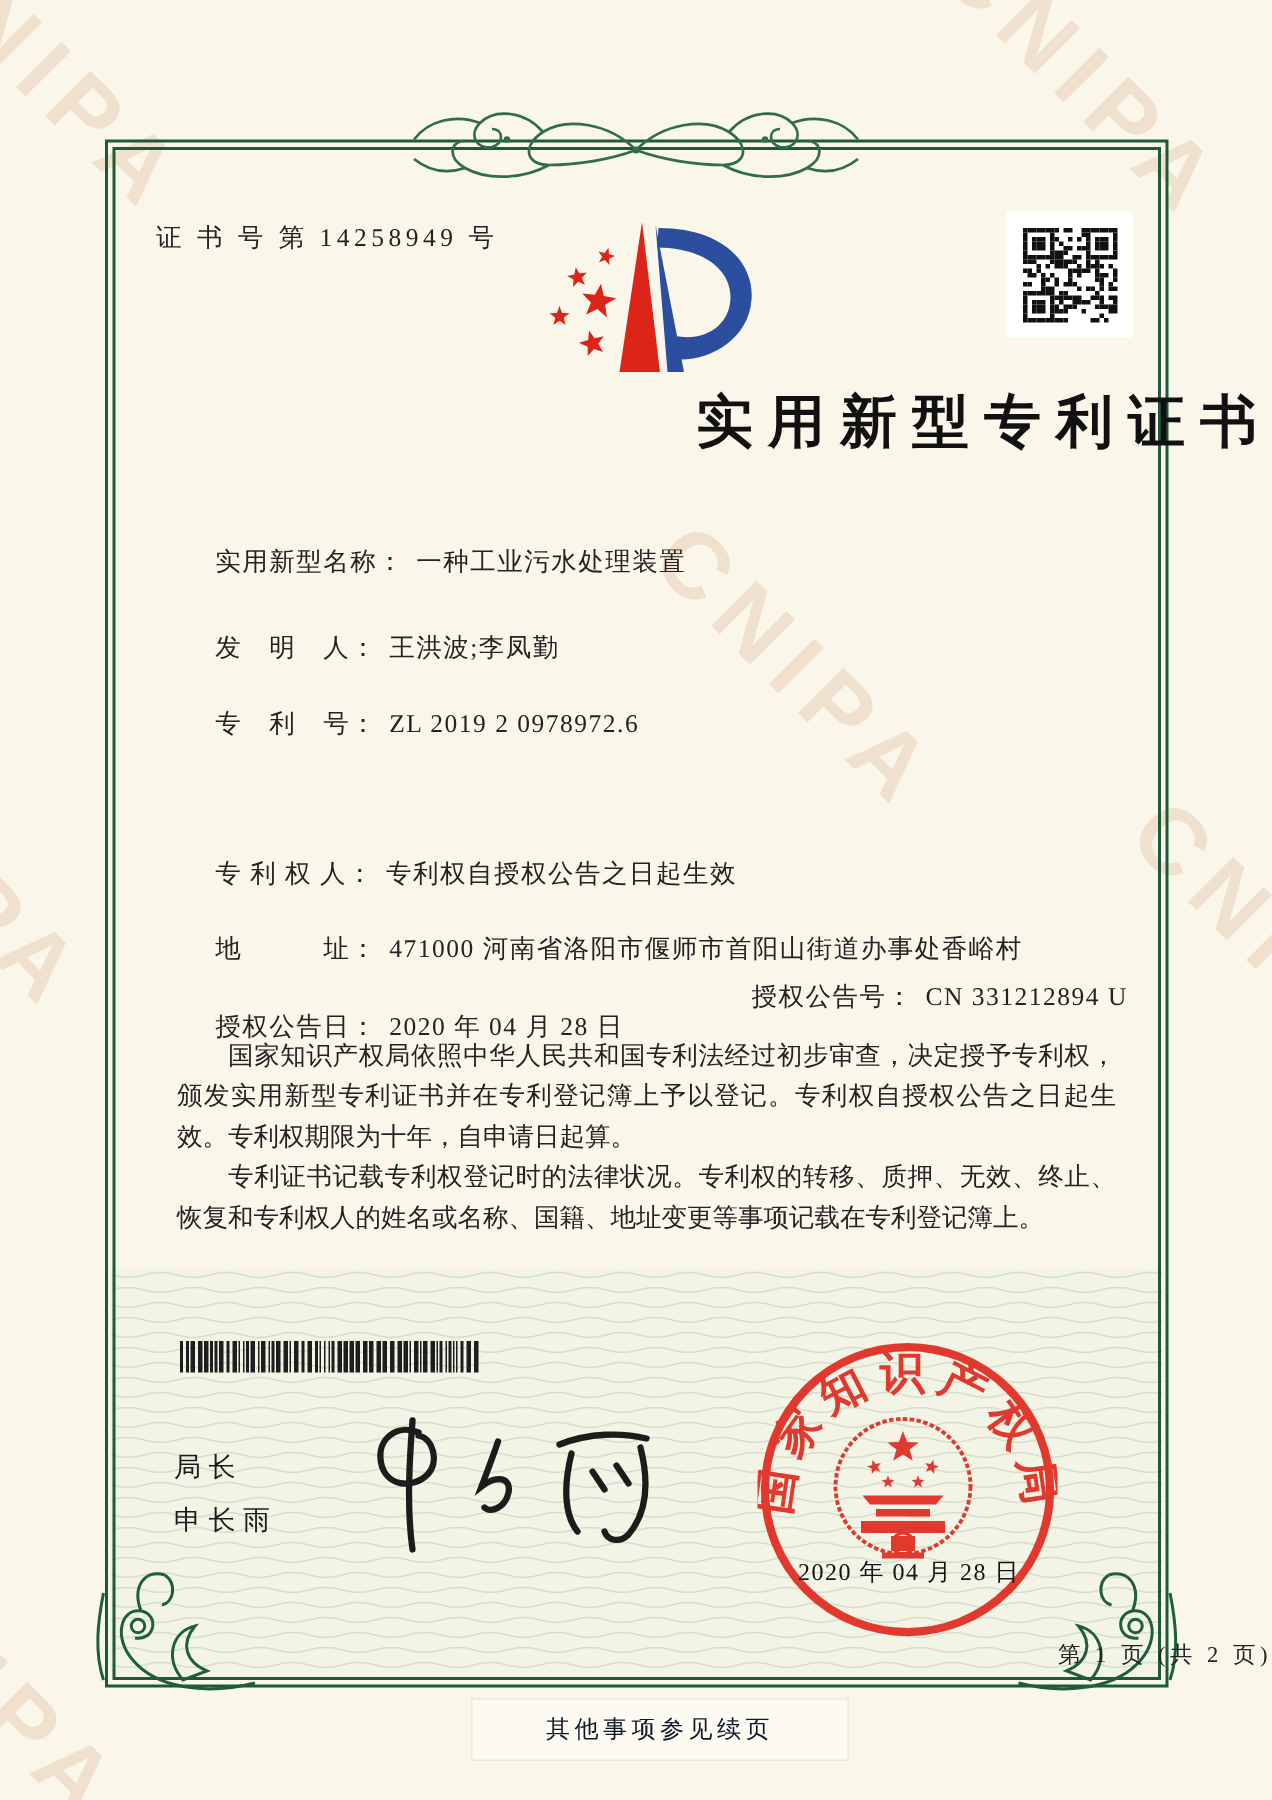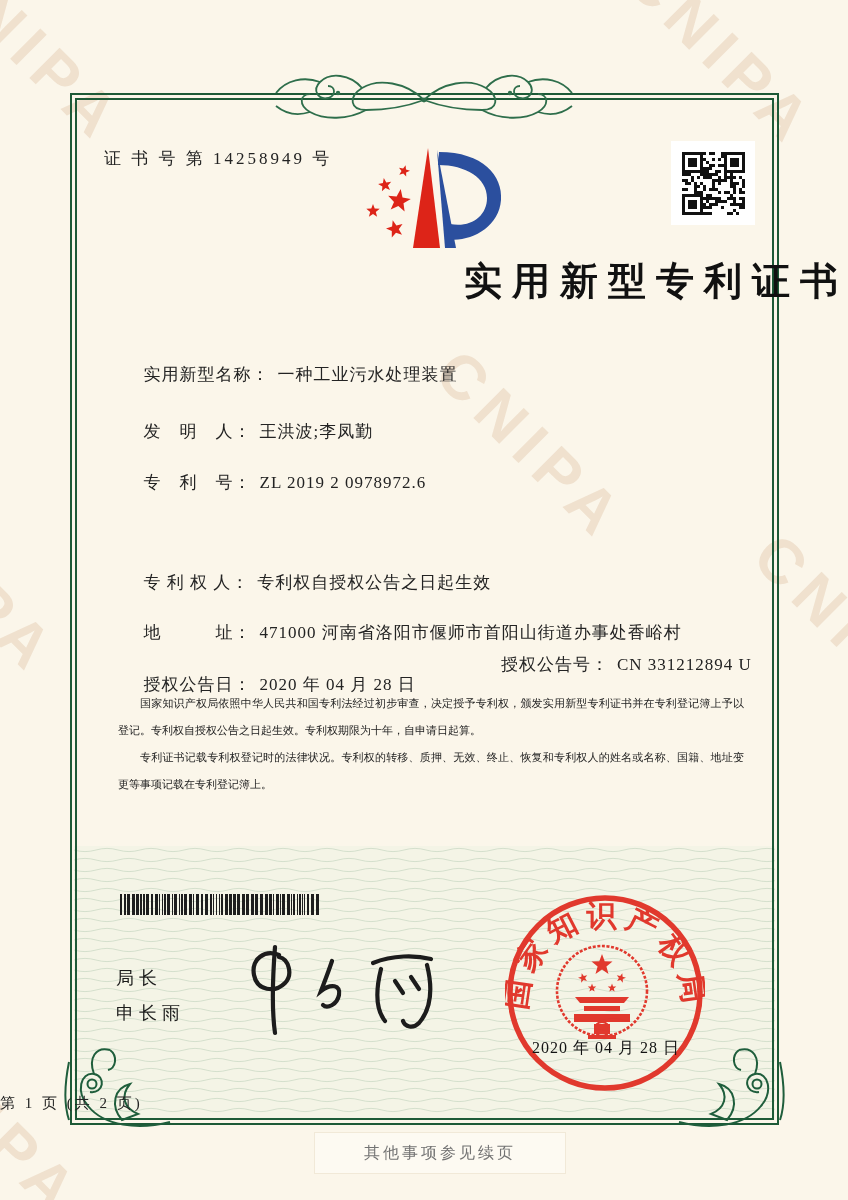--- a/index.html
+++ b/index.html
@@ -33,41 +33,41 @@
   .qcell.on{background:#111;}
 
   .title{position:absolute;left:0;top:256px;width:848px;text-align:right;
          font-size:38px;font-weight:600;letter-spacing:10px;color:#111;}
 
   .frow{position:absolute;left:118px;font-size:17px;white-space:pre;}
   .frow .lab{letter-spacing:1px;}
   .frow .val{margin-left:8px;letter-spacing:1px;}
   .grant2{position:absolute;left:383px;top:0;}
 
-  .paras{position:absolute;left:118px;top:690px;width:626px;font-size:11px;
+  .paras{position:absolute;left:118px;top:690px;width:626px;font-size:17px;
          line-height:27px;text-align:justify;}
   .paras p{margin:0;text-indent:2em;}
 
   .barcode{position:absolute;left:120px;top:894px;height:21px;display:flex;align-items:stretch;}
   .bar{background:#1e1e1e;}
 
   .director{position:absolute;left:116px;font-size:18px;letter-spacing:5px;
             font-family:Liberation Serif, serif;color:#1b1b1b;}
   .sig{position:absolute;left:235px;top:933px;}
 
   .seal{position:absolute;left:505px;top:893px;opacity:.93;z-index:6;}
   .seal-date{position:absolute;left:518px;top:1038px;width:176px;text-align:center;
              font-size:16px;letter-spacing:1px;color:#141414;z-index:7;}
 
-  .page-info{position:absolute;left:0;top:1094px;width:848px;text-align:left;
+  .page-info{position:absolute;left:0;top:1094px;width:848px;text-align:right;
              font-size:15px;letter-spacing:3px;z-index:6;}
   .note-box{position:absolute;left:314px;top:1132px;width:252px;height:42px;
             background:#fdfaf2;border:1px solid #f1e9d8;box-sizing:border-box;
             display:flex;align-items:center;justify-content:center;z-index:6;}
-  .note-box span{font-size:16px;letter-spacing:3px;color:#737373;}
+  .note-box span{font-size:16px;letter-spacing:3px;color:#0f172a;}
 </style>
 </head>
 <body>
 
 <div class="page">
 
   <div class="wm" style="left:-30px;top:-62px">CNIPA</div>
   <div class="wm" style="left:662px;top:-58px">CNIPA</div>
   <div class="wm" style="left:472px;top:336px">CNIPA</div>
   <div class="wm" style="left:-96px;top:470px">CNIPA</div>

